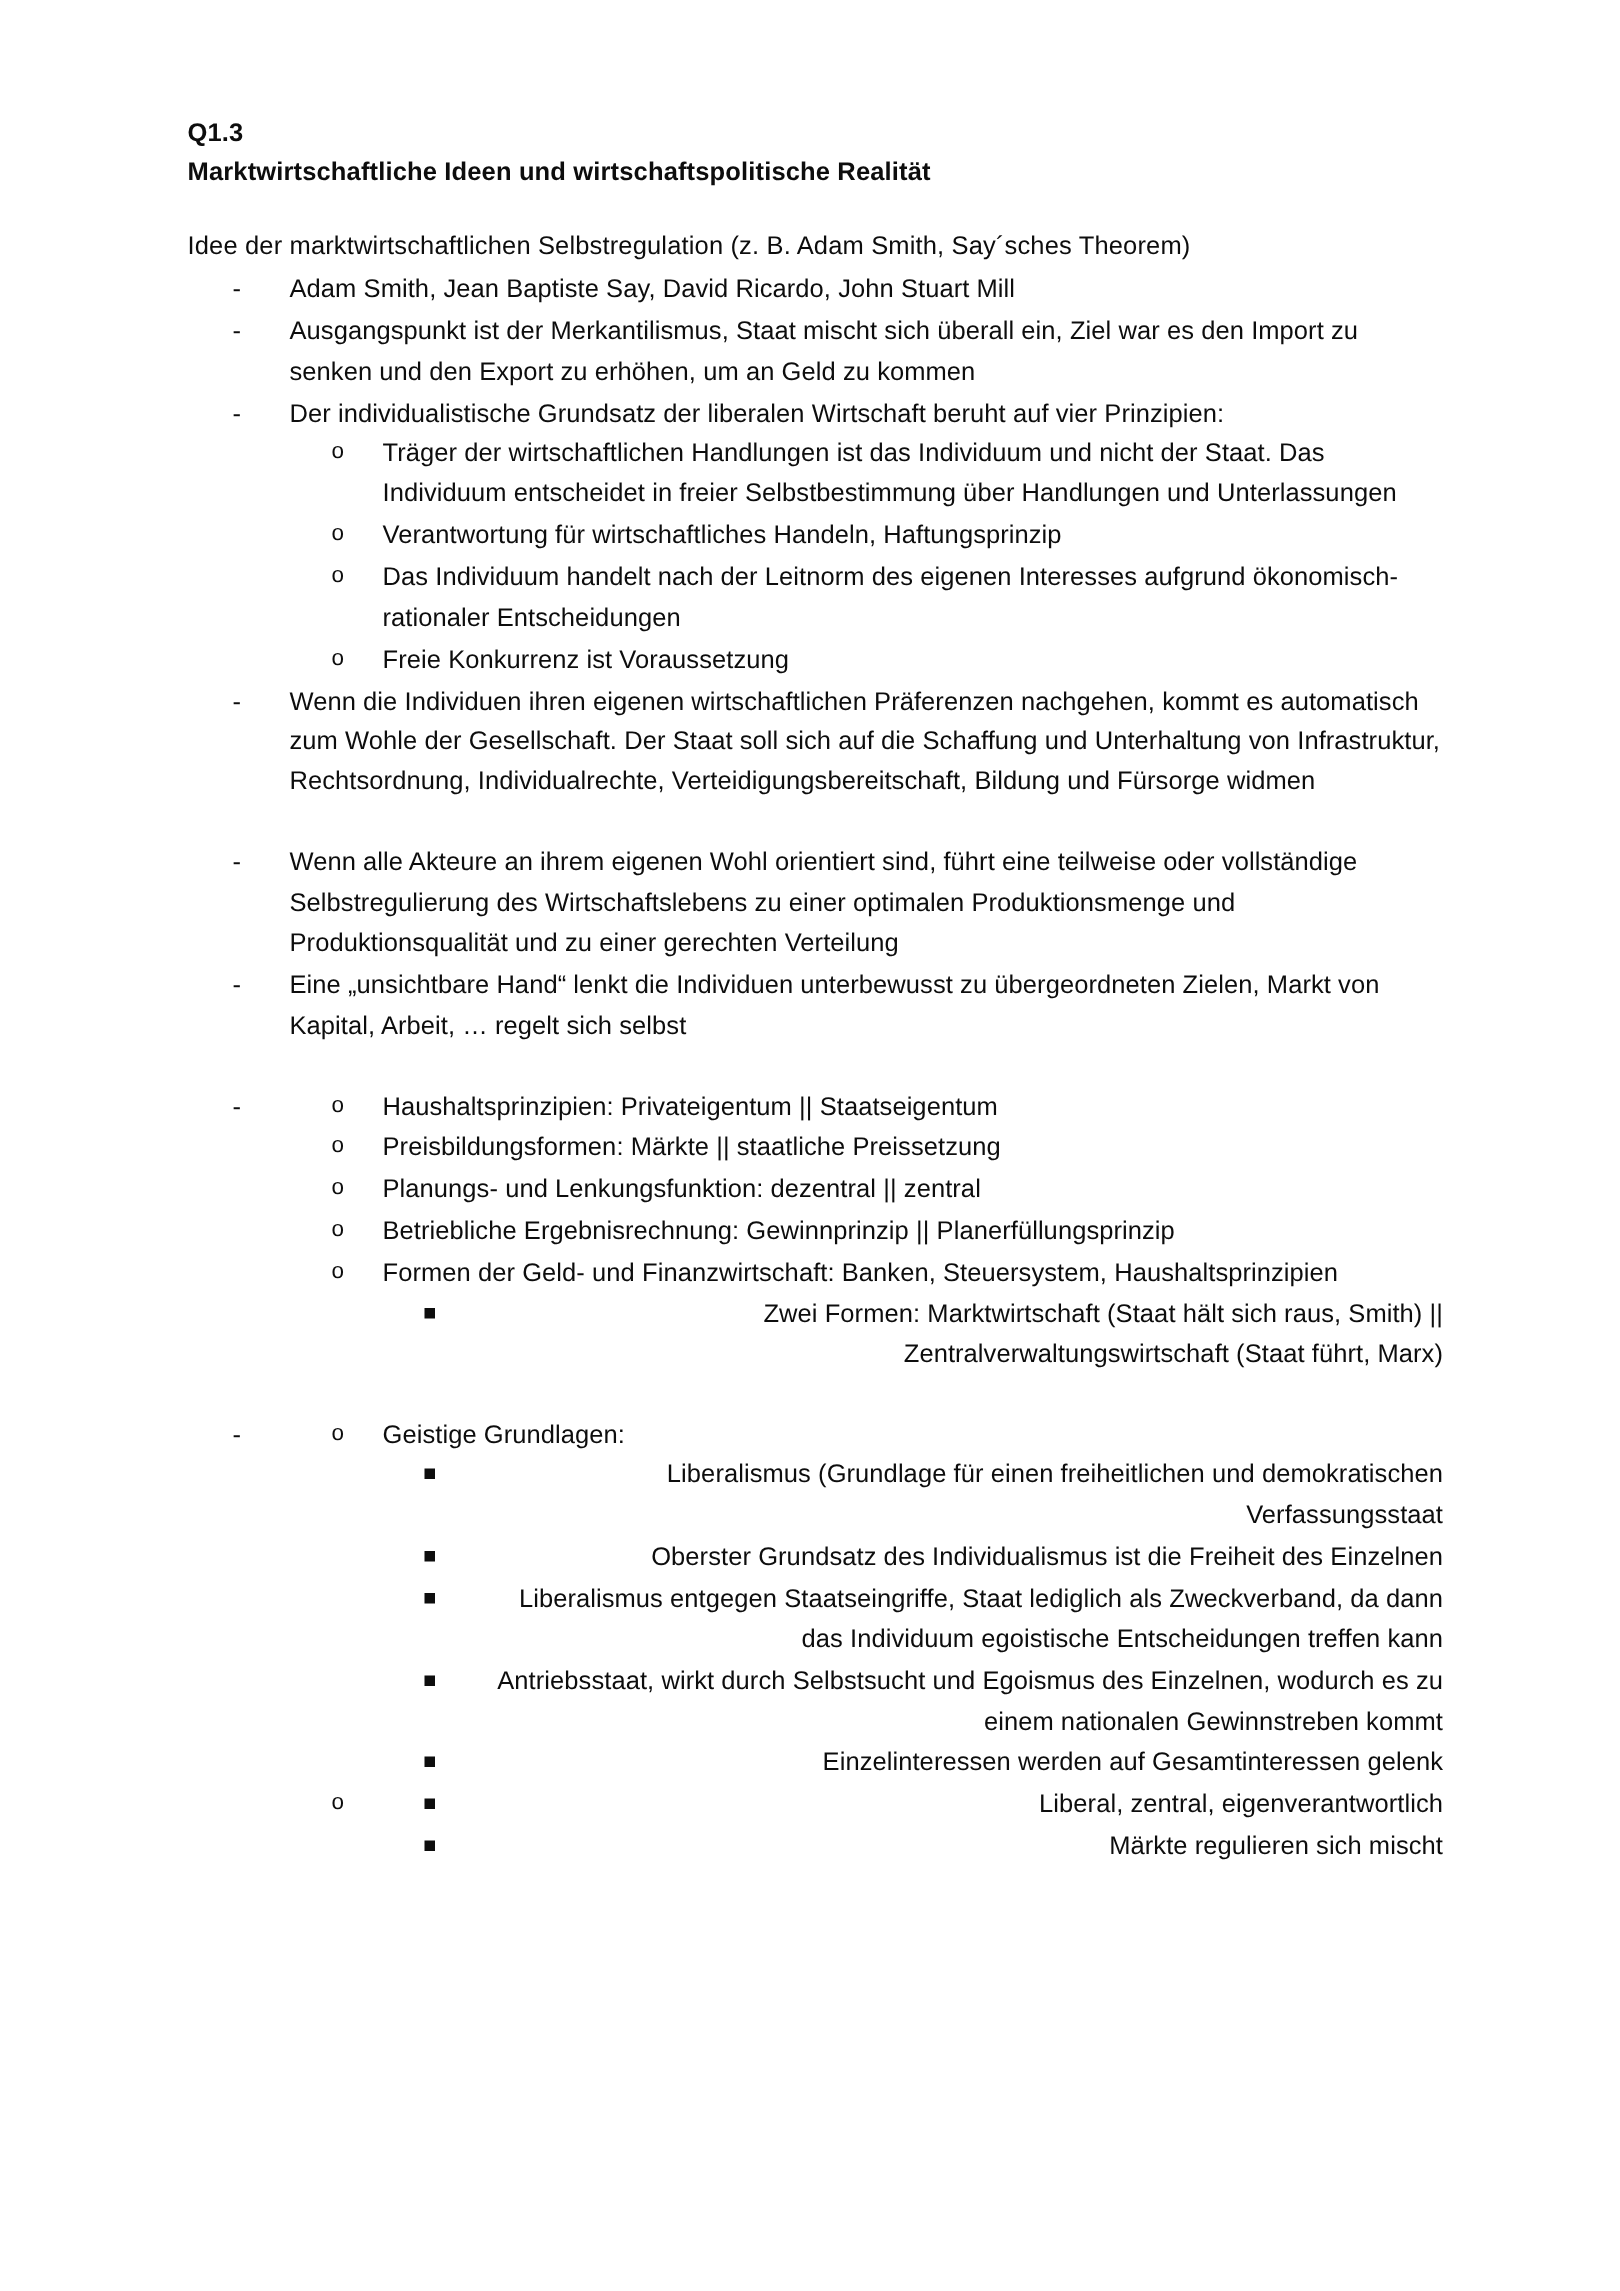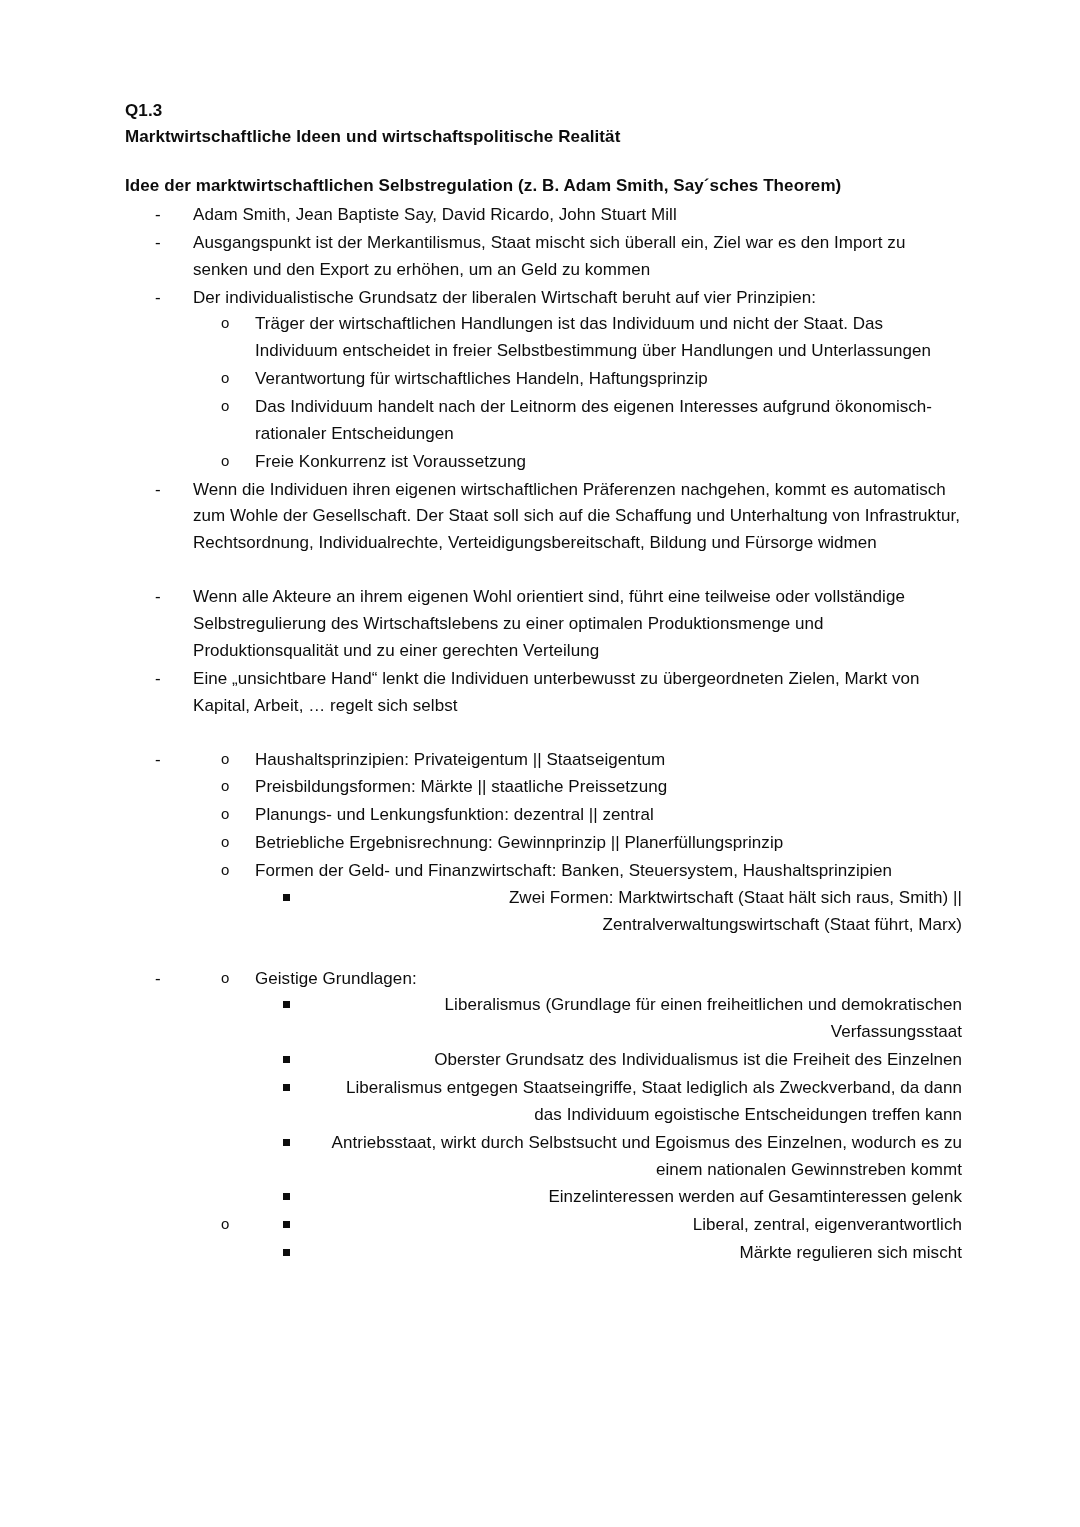--- a/index.html
+++ b/index.html
@@ -10,33 +10,33 @@
   body {
     width: 1080px;
     min-height: 1527px;
     font-family: "Liberation Sans", sans-serif;
     color: #0d0d0d;
   }
   .page {
     width: 1080px;
     min-height: 1527px;
     box-sizing: border-box;
-    padding: 98px 118px 60px 125px;
+    padding: 76px 118px 60px 125px;
     background: #ffffff;
   }
   .doc-title-line {
     font-size: 17px;
     font-weight: bold;
     line-height: 1.55;
     letter-spacing: 0.1px;
   }
   .spacer-sm { height: 22px; }
   .section-heading {
     font-size: 17px;
-    font-weight: bold;
+    font-weight: normal;
     line-height: 1.55;
     letter-spacing: 0.1px;
     margin-bottom: 3px;
   }
   ul.lvl {
     list-style: none;
     margin: 0;
     padding: 0;
   }
   li.item {

